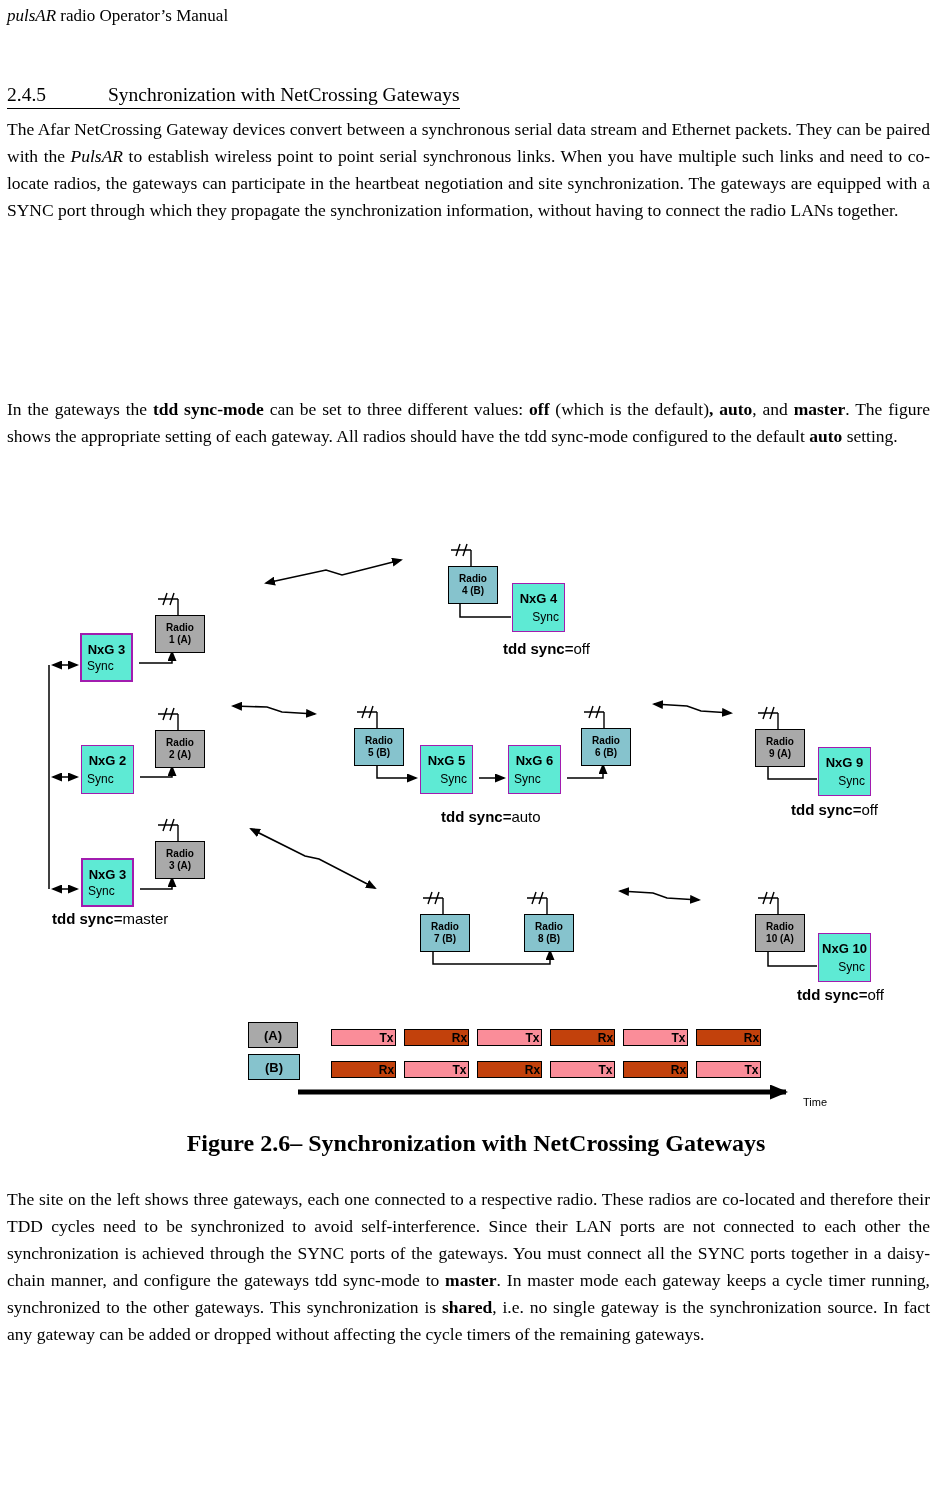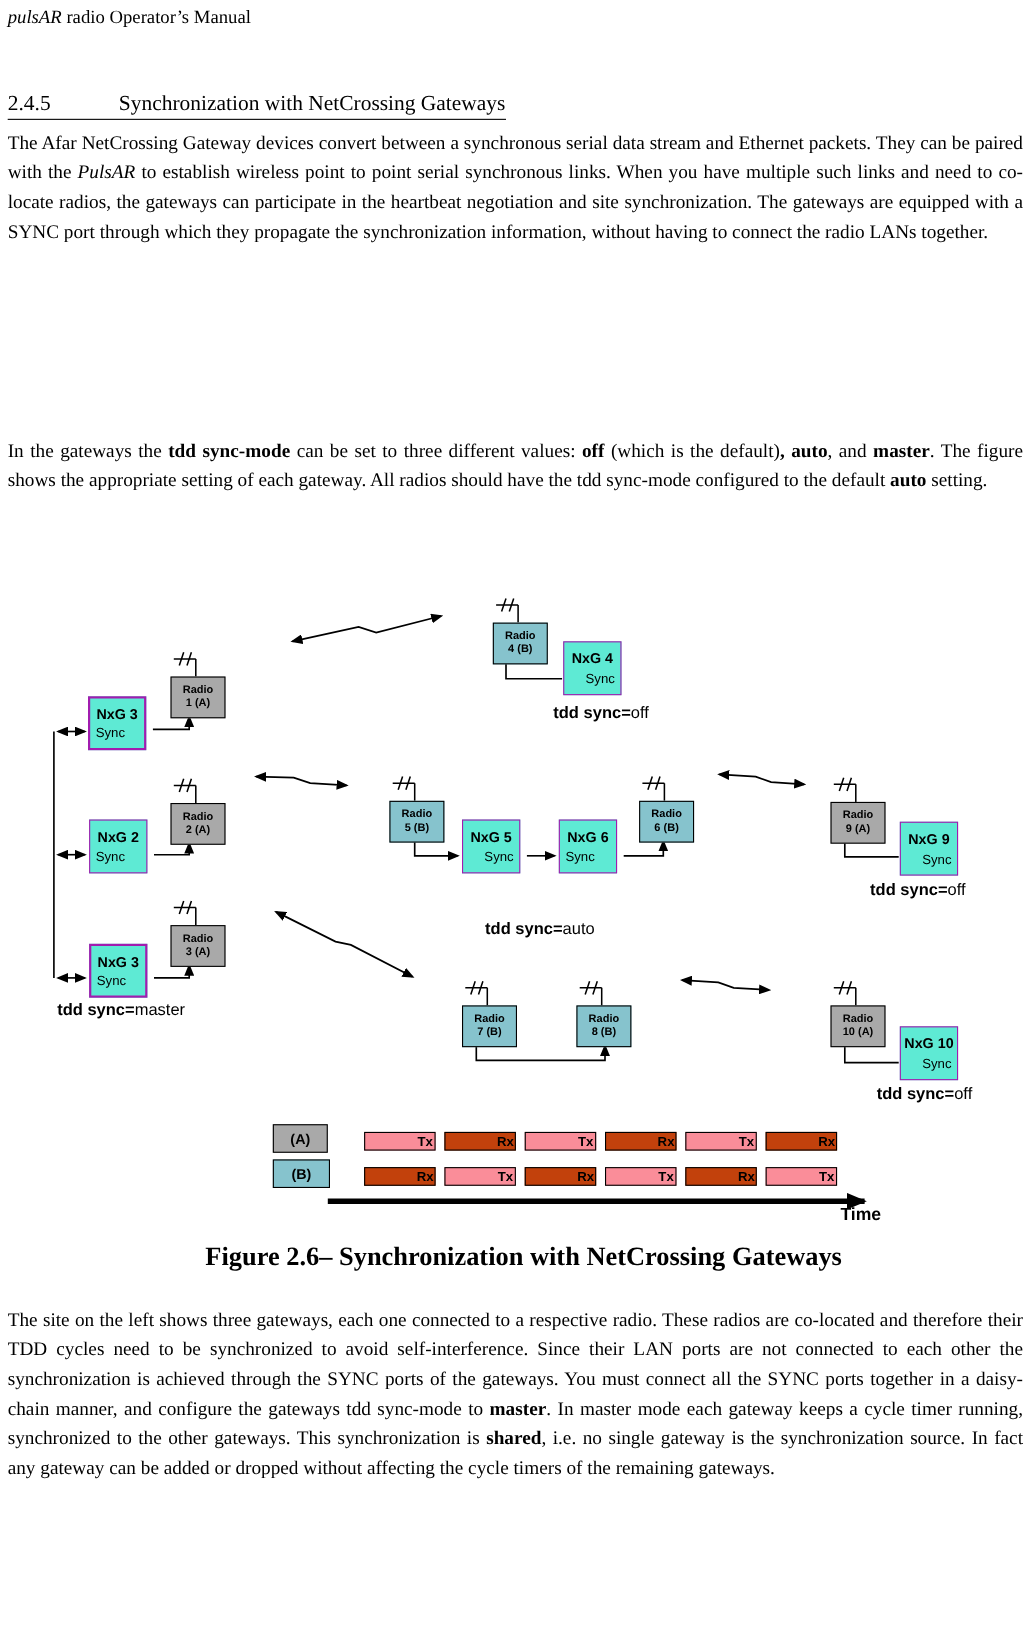--- a/index.html
+++ b/index.html
@@ -40,21 +40,21 @@
   .tlab{position:absolute;border:1px solid #000;box-sizing:border-box;
         display:flex;align-items:center;justify-content:center;
         font-weight:bold;font-size:13px;}
   .tlab.a{background:#a9a9a9;}
   .tlab.bb{background:#86c3cd;}
   .cell{position:absolute;width:65px;height:17px;border:1px solid #000;box-sizing:border-box;
         display:flex;align-items:center;justify-content:center;
         font-weight:bold;font-size:12px;padding-left:46px;}
   .cell.tx{background:#fa8d99;}
   .cell.rx{background:#c2410c;}
-  .timeword{position:absolute;left:764px;top:1096px;font-weight:bold;font-size:16px;}
+  .timeword{position:absolute;left:803px;top:1096px;font-weight:normal;font-size:11px;}
 </style>
 </head>
 <body>
 
 <div class="page">
 
   <div class="hdr"><span class="i">pulsAR</span><span class="n"> radio Operator’s Manual</span></div>
 
   <div class="heading"><span>2.4.5</span><span class="hspace"></span><span>Synchronization with NetCrossing Gateways</span></div>
 
@@ -167,21 +167,21 @@
       <div class="name">NxG 9</div>
       <div class="sync">Sync</div>
     </div>
     <div class="nxg sr" style="left:818px;top:933px">
       <div class="name">NxG 10</div>
       <div class="sync">Sync</div>
     </div>
 
     <div class="tdd" style="left:52px;top:910px"><span class="pre">tdd sync=</span><span>master</span></div>
     <div class="tdd" style="left:503px;top:640px"><span class="pre">tdd sync=</span><span>off</span></div>
-    <div class="tdd" style="left:441px;top:836px"><span class="pre">tdd sync=</span><span>auto</span></div>
+    <div class="tdd" style="left:441px;top:808px"><span class="pre">tdd sync=</span><span>auto</span></div>
     <div class="tdd" style="left:791px;top:801px"><span class="pre">tdd sync=</span><span>off</span></div>
     <div class="tdd" style="left:797px;top:986px"><span class="pre">tdd sync=</span><span>off</span></div>
 
     <div class="tlab a" style="left:248px;top:1022px;width:50px;height:26px">(A)</div>
     <div class="tlab bb" style="left:248px;top:1054px;width:52px;height:26px">(B)</div>
 
     <div class="cell tx" style="left:331px;top:1029px">Tx</div>
     <div class="cell rx" style="left:404px;top:1029px">Rx</div>
     <div class="cell tx" style="left:477px;top:1029px">Tx</div>
     <div class="cell rx" style="left:550px;top:1029px">Rx</div>

